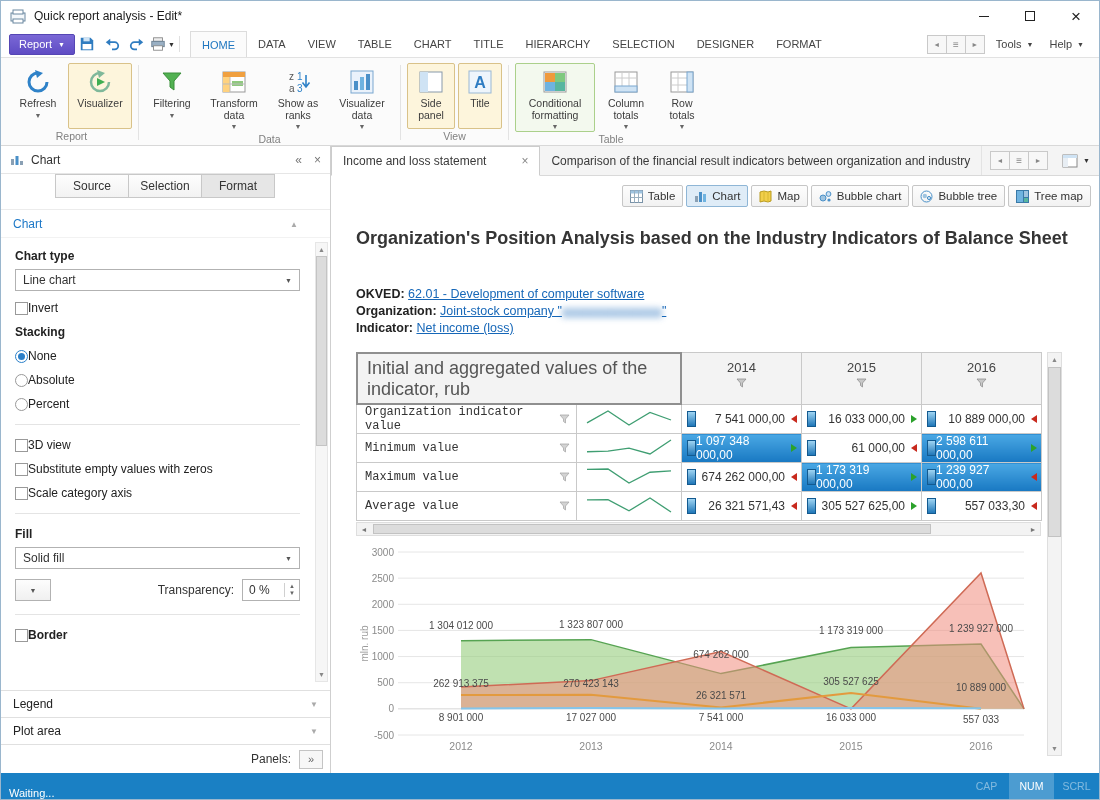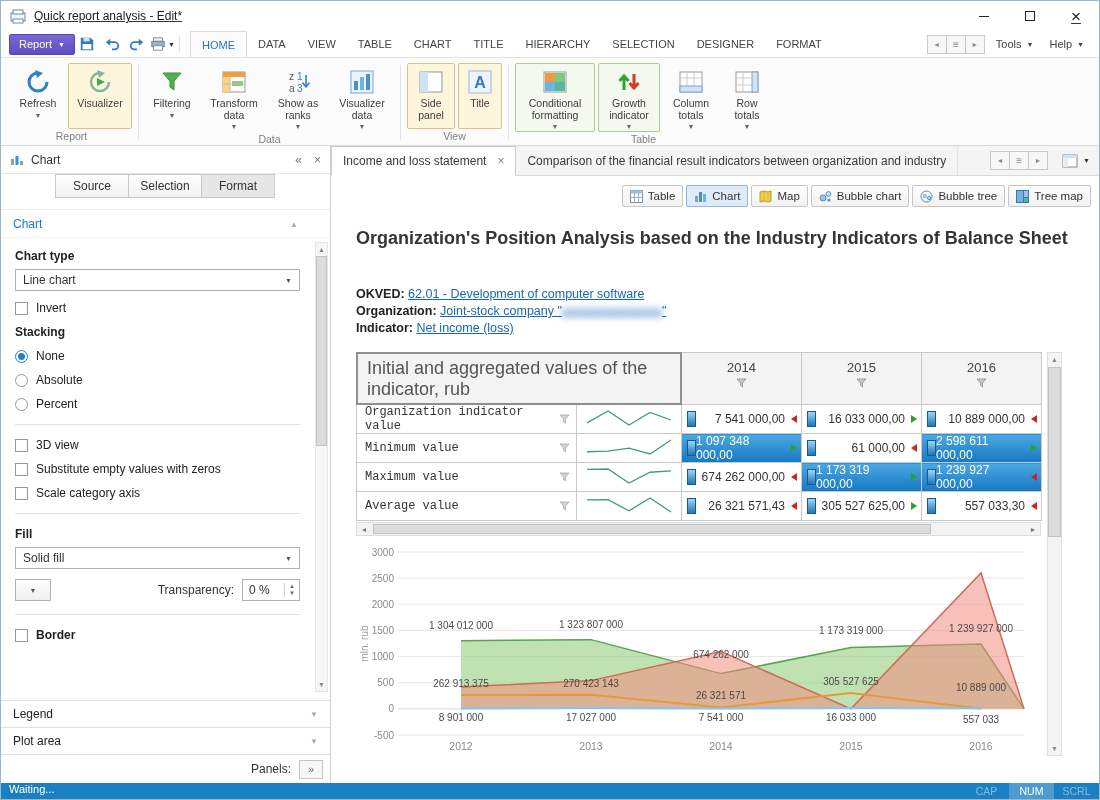--- a/index.html
+++ b/index.html
@@ -1,21 +1,21 @@
 <!DOCTYPE html>
 <html style="--accent-blue: #1a80c4; --link-blue: #1667b8; --highlight-cell: #1878c2; --positive-green: #2ba12b; --negative-red: #c8291d; --report-button-purple: #7a68d6; --active-tab-blue: #1e76c0;"><head>
 <meta charset="utf-8">
 <style>
   * { box-sizing:border-box; margin:0; padding:0; }
   html,body { width:1100px; height:800px; }
   body { font-family:"Liberation Sans","DejaVu Sans",sans-serif; font-size:12px; color:#333; background:#fff; overflow:hidden; }
   .window { width:1100px; height:800px; border:1px solid #9ab6cd; display:flex; flex-direction:column; position:relative; background:#fff; }
 
   
-  .titlebar { height:30px; display:flex; align-items:center; background:#fff; flex:0 0 auto;text-decoration:underline; }
+  .titlebar { height:30px; display:flex; align-items:center; background:#fff; flex:0 0 auto; }
   .app-icon { margin-left:9px; display:flex; }
   .title-text { margin-left:8px; font-size:12px; color:#1a1a1a; }
   .win-controls { margin-left:auto; display:flex; height:100%; }
   .win-btn { width:46px; display:flex; align-items:center; justify-content:center; color:#222; }
   .min-glyph { width:10px; height:1px; background:#222; display:inline-block; }
   .max-glyph { width:10px; height:10px; border:1px solid #222; display:inline-block; }
   .close-glyph { font-size:17px; line-height:1; }
 
   
   .menubar { height:27px; background:#fff; display:flex; align-items:center; border-bottom:1px solid #e2e2e2; flex:0 0 auto; }
@@ -54,21 +54,21 @@
   .lp-tabs { height:36px; display:flex; align-items:flex-start; justify-content:center; border-bottom:1px solid #ececec; flex:0 0 auto; }
   .lp-tab { width:74px; height:24px; display:flex; align-items:center; justify-content:center; font-size:12px; color:#333; border:1px solid #c8c8c8; margin-left:-1px; background:linear-gradient(#fdfdfd,#f2f2f2); }
   .lp-tab.active { background:#e6e6e6; }
   .lp-body { flex:1; position:relative; overflow:hidden; }
   .lp-section-header { padding:7px 12px 6px; color:#1d78c7; font-size:12px; display:flex; align-items:center; border-bottom:1px solid #f2f2f2; }
   .lp-section-header .chev { margin-left:auto; margin-right:20px; color:#aaa; font-size:8px; }
   .lp-opts { padding:2px 30px 0 14px; }
   .lp-field-label { font-weight:bold; margin:9px 0 6px; color:#222; }
   .lp-select { height:22px; border:1px solid #b2b2b2; background:#fff; display:flex; align-items:center; padding:0 7px; color:#333; }
   .dd-arrow { margin-left:auto; color:#555; font-size:7px; }
-  .cb-row, .radio-row { display:flex; align-items:center; gap:8px; margin:10px 0; color:#222; }
+  .cb-row, .radio-row { display:flex; align-items:center; margin:10px 0; color:#222; }
   .cb-box { width:13px; height:13px; border:1px solid #999; background:#fff; flex:0 0 auto; }
   .radio { width:13px; height:13px; border:1px solid #999; border-radius:50%; background:#fff; flex:0 0 auto; position:relative; }
   .radio.checked { border-color:#2a7fc9; }
   .radio.checked::after { content:""; position:absolute; inset:2px; background:#2a7fc9; border-radius:50%; }
   .lp-divider { height:1px; background:#e4e4e4; margin:13px 0; }
   .fill-row { display:flex; align-items:center; margin:10px 0; gap:8px; }
   .color-dd { width:36px; height:22px; border:1px solid #b2b2b2; background:linear-gradient(#fdfdfd,#f0f0f0); display:flex; align-items:center; justify-content:center; }
   .spin { width:58px; height:22px; border:1px solid #b2b2b2; display:flex; align-items:center; background:#fff; }
   .spin .sval { flex:1; padding-left:6px; }
   .spin .sarrows { width:15px; border-left:1px solid #d0d0d0; display:flex; flex-direction:column; align-items:center; justify-content:center; font-size:6px; color:#666; line-height:7px; }
@@ -77,21 +77,21 @@
   .lp-panels-row { border-top:1px solid #e0e0e0; height:29px; display:flex; align-items:center; justify-content:flex-end; gap:8px; padding:0 7px; color:#333; flex:0 0 auto; }
   .panels-btn { width:24px; height:19px; border:1px solid #c4c4c4; background:#f7f7f7; display:flex; align-items:center; justify-content:center; color:#666; font-size:11px; }
   .lp-scrollbar { position:absolute; right:2px; top:32px; bottom:8px; width:13px; display:flex; flex-direction:column; align-items:center; background:#f6f6f6; border:1px solid #e6e6e6; }
   .sb-arrow { height:13px; display:flex; align-items:center; justify-content:center; font-size:7px; color:#888; }
   .sb-thumb { width:11px; height:190px; background:#dcdcdc; border:1px solid #c4c4c4; }
   .sb-spacer { flex:1; }
 
   
   .main { flex:1; display:flex; flex-direction:column; min-width:0; background:#fff; }
   .doc-tabbar { height:30px; background:#f4f4f4; border-bottom:1px solid #d9d9d9; display:flex; align-items:stretch; flex:0 0 auto; }
-  .doc-tab { display:flex; align-items:center; padding:12px 11px; font-size:12px; color:#3a3a3a; border-right:1px solid #e3e3e3; }
+  .doc-tab { display:flex; align-items:center; padding:12px 11px; font-size:12px; color:#3a3a3a; border-right:1px solid #e3e3e3;gap:24px; }
   .doc-tab.active { background:#fff; border:1px solid #cccccc; border-bottom:1px solid #fff; margin-bottom:-1px; }
   .tab-close { margin-left:11px; color:#888; font-size:12px; }
   .doc-tab-right { margin-left:auto; display:flex; align-items:center; gap:14px; padding-right:9px; }
   .layout-btn { display:flex; align-items:center; gap:5px; }
 
   .content { flex:1; position:relative; overflow:hidden; background:#fff; }
 
   .viewbar { position:absolute; top:9px; right:8px; display:flex; gap:3px; }
   .vbtn { height:22px; display:flex; align-items:center; gap:5px; padding:0 7px; border:1px solid #c6c6c6; background:linear-gradient(#fdfdfd,#f2f2f2); font-size:11.5px; color:#333; border-radius:2px; }
   .vbtn.active { background:#dfecf7; border-color:#8fb6d6; }
@@ -125,21 +125,21 @@
   .hscroll { position:absolute; left:25px; top:346px; width:685px; height:14px; background:#f3f3f3; border:1px solid #dedede; display:flex; align-items:center; }
   .hs-arrow { width:14px; text-align:center; font-size:7px; color:#777; }
   .hs-thumb { height:10px; background:#dcdcdc; border:1px solid #c2c2c2; width:558px; margin-left:2px; }
   .hs-spacer { flex:1; }
   .vscroll { position:absolute; right:37px; top:176px; width:15px; height:404px; background:#f3f3f3; border:1px solid #dedede; display:flex; flex-direction:column; align-items:center; }
   .vs-thumb { width:13px; height:170px; background:#dcdcdc; border:1px solid #c2c2c2; margin-top:1px; }
 
   .chart-wrap { position:absolute; left:25px; top:366px; }
 
   
-  .statusbar { height:16px; background:var(--accent-blue,#1a80c4); display:flex; align-items:flex-start; color:#fff; font-size:11px; flex:0 0 auto; }
+  .statusbar { height:26px; background:var(--accent-blue,#1a80c4); display:flex; align-items:flex-end; color:#fff; font-size:11px; flex:0 0 auto; }
   .status-text { padding-left:8px; }
   .status-right { margin-left:auto; display:flex; height:100%; }
   .status-key { width:45px; display:flex; align-items:center; justify-content:center; color:rgba(255,255,255,0.45); font-size:10.5px; }
   .status-key.on { background:rgba(255,255,255,0.22); color:#fff; }
 </style>
 </head>
 <body>
 
 <div class="window">
 
@@ -343,30 +343,20 @@
           <span class="ricon">
             <svg width="26" height="26" viewBox="0 0 26 26">
                 <rect x="2" y="3" width="22" height="20" fill="#fff" stroke="#999"></rect>
                 <rect x="3" y="4" width="10" height="9" fill="#ef9a3c"></rect>
                 <rect x="13" y="4" width="10" height="9" fill="#7fc97f"></rect>
                 <rect x="3" y="13" width="10" height="9" fill="#6fb3e0"></rect>
                 <rect x="13" y="13" width="10" height="9" fill="#58b6a0"></rect>
               </svg>
           </span>
           <span class="rlabel">Conditional formatting</span>
-          <span class="rcaret">▼</span>
-        </div>
-        <div class="rbtn sel-green" style="width:62px">
-          <span class="ricon">
-            <svg width="26" height="26" viewBox="0 0 26 26">
-                <path d="M8 21 V7 M3.5 12 L8 7 l4.5 5" stroke="#2fa32f" stroke-width="3" fill="none"></path>
-                <path d="M18 5 v14 M13.5 14 L18 19 l4.5 -5" stroke="#d03a2a" stroke-width="3" fill="none"></path>
-              </svg>
-          </span>
-          <span class="rlabel">Growth indicator</span>
           <span class="rcaret">▼</span>
         </div>
         <div class="rbtn" style="width:56px">
           <span class="ricon">
             <svg width="26" height="26" viewBox="0 0 26 26">
                 <rect x="2" y="3" width="22" height="20" fill="#fff" stroke="#999"></rect>
                 <line x1="2" y1="9" x2="24" y2="9" stroke="#ccc"></line>
                 <line x1="9" y1="3" x2="9" y2="23" stroke="#ccc"></line>
                 <line x1="16" y1="3" x2="16" y2="23" stroke="#ccc"></line>
                 <rect x="2" y="17" width="22" height="6" fill="#cfe3f4" stroke="#7aa7d0"></rect>

